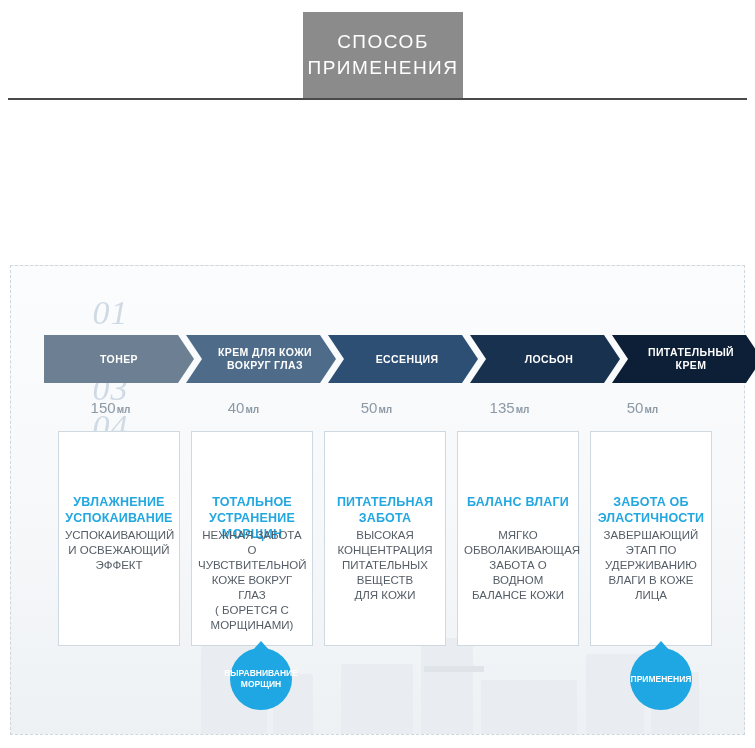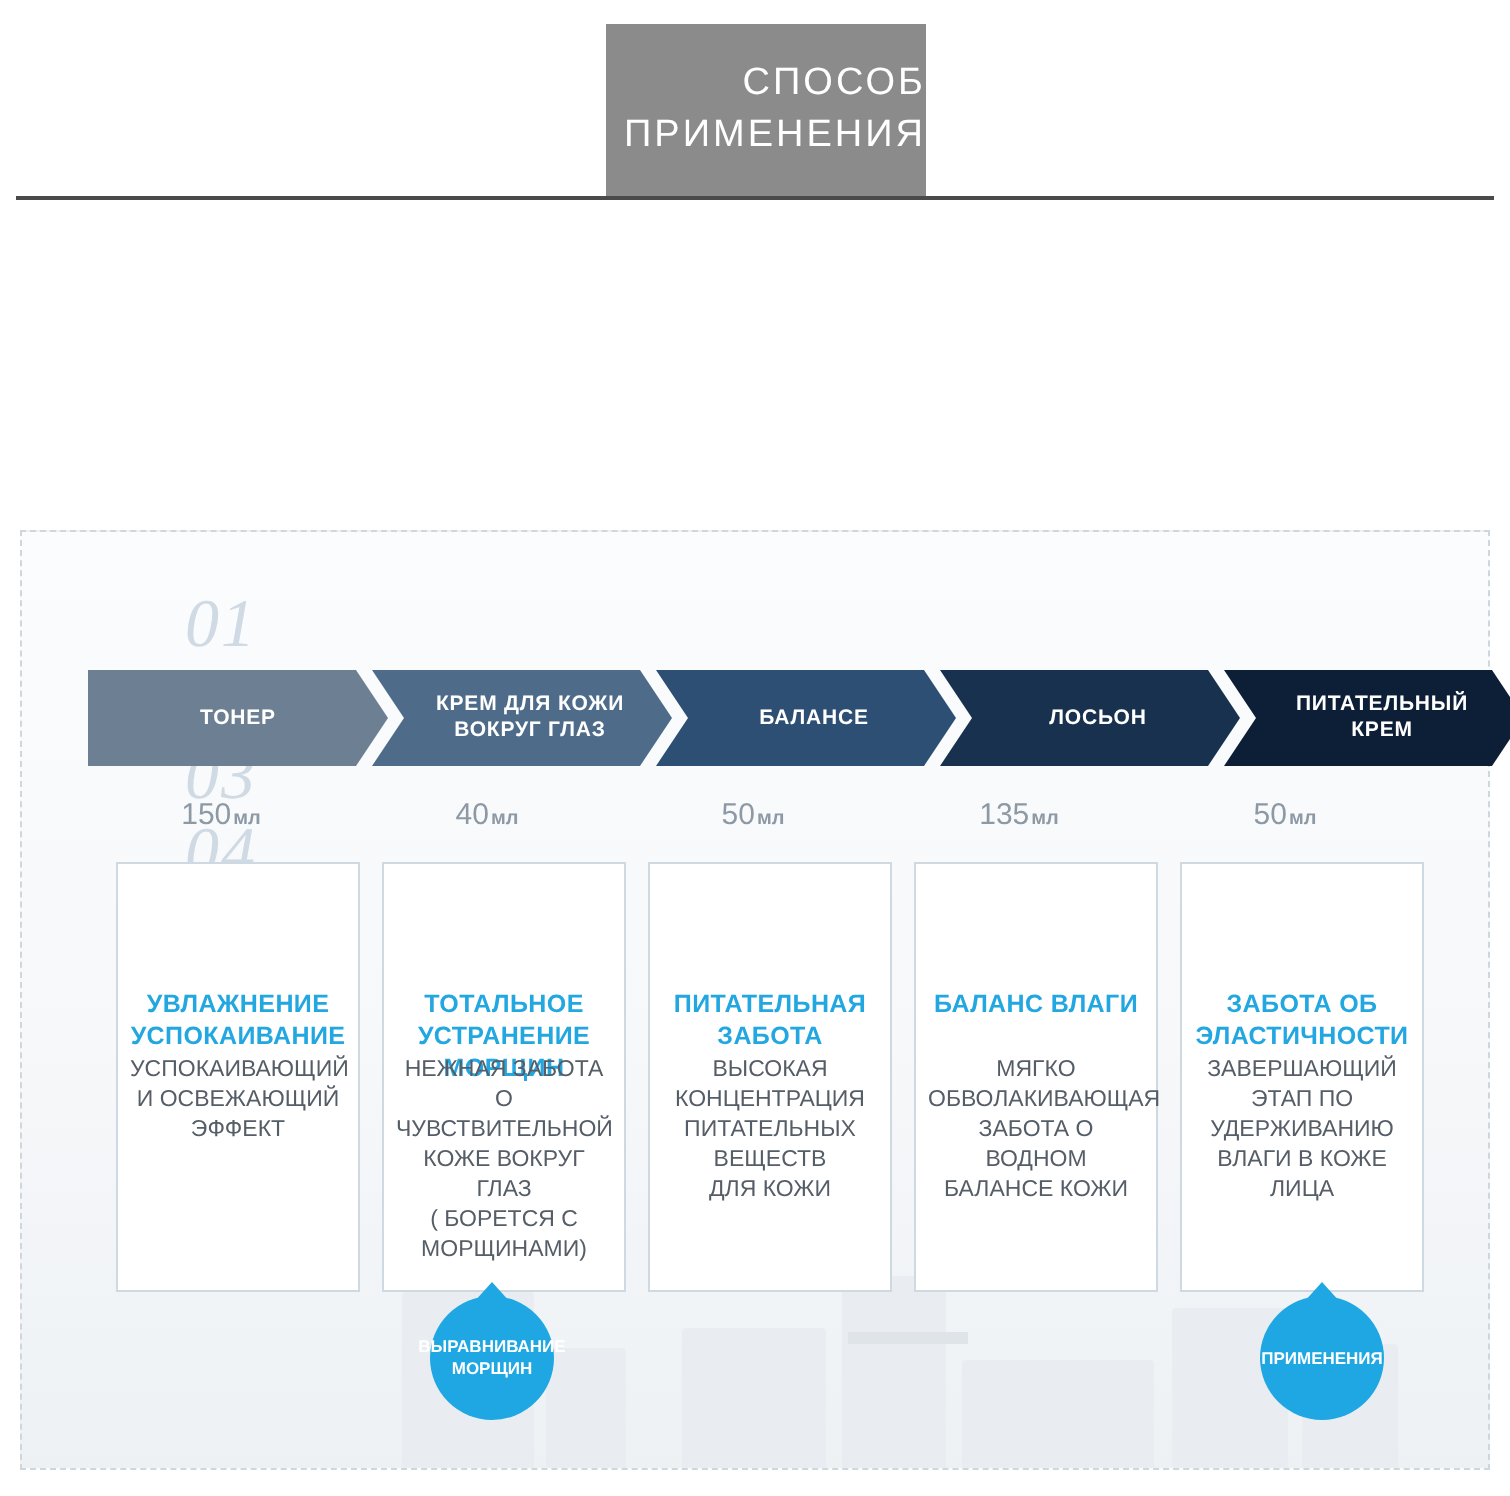--- a/index.html
+++ b/index.html
@@ -34,21 +34,21 @@
   .header-badge {
     position: absolute;
     top: 12px;
     left: 303px;
     width: 160px;
     height: 86px;
     background: #8b8b8b;
     color: #ffffff;
     display: flex;
     flex-direction: column;
-    align-items: flex-end;
+    align-items: center;
     justify-content: center;
     letter-spacing: 1.5px;
     font-size: 19px;
     line-height: 26px;
     text-align: center;
   }
 
   
   .panel {
     position: absolute;
@@ -226,21 +226,21 @@
     content: "";
     position: absolute;
     top: -7px;
     left: 50%;
     margin-left: -9px;
     width: 0; height: 0;
     border-left: 9px solid transparent;
     border-right: 9px solid transparent;
     border-bottom: 10px solid #1ea7e2;
   }
-  .badge-wrinkle { top: 382px; left: 204px; }
+  .badge-wrinkle { top: 382px; left: 219px; }
   .badge-whiten  { top: 382px; left: 619px; }
 </style>
 </head>
 <body>
 
 <div class="header-zone">
   <div class="header-rule"></div>
   <div class="header-badge">
     <span>СПОСОБ</span>
     <span>ПРИМЕНЕНИЯ</span>
@@ -264,21 +264,21 @@
     <div class="num">01</div>
     <div class="num">07</div>
     <div class="num">03</div>
     <div class="num">04</div>
     <div class="num">05</div>
   </div>
 
   <div class="arrows">
     <div class="chev chev1 first">ТОНЕР</div>
     <div class="chev chev2">КРЕМ ДЛЯ КОЖИ<br>ВОКРУГ ГЛАЗ</div>
-    <div class="chev chev3">БАЛАНСЕ</div>
+    <div class="chev chev3">ЕССЕНЦИЯ</div>
     <div class="chev chev4">ЛОСЬОН</div>
     <div class="chev chev5">ПИТАТЕЛЬНЫЙ<br>КРЕМ</div>
   </div>
 
   <div class="volumes">
     <div class="vol"><span>150</span><span class="unit">мл</span></div>
     <div class="vol"><span>40</span><span class="unit">мл</span></div>
     <div class="vol"><span>50</span><span class="unit">мл</span></div>
     <div class="vol"><span>135</span><span class="unit">мл</span></div>
     <div class="vol"><span>50</span><span class="unit">мл</span></div>

